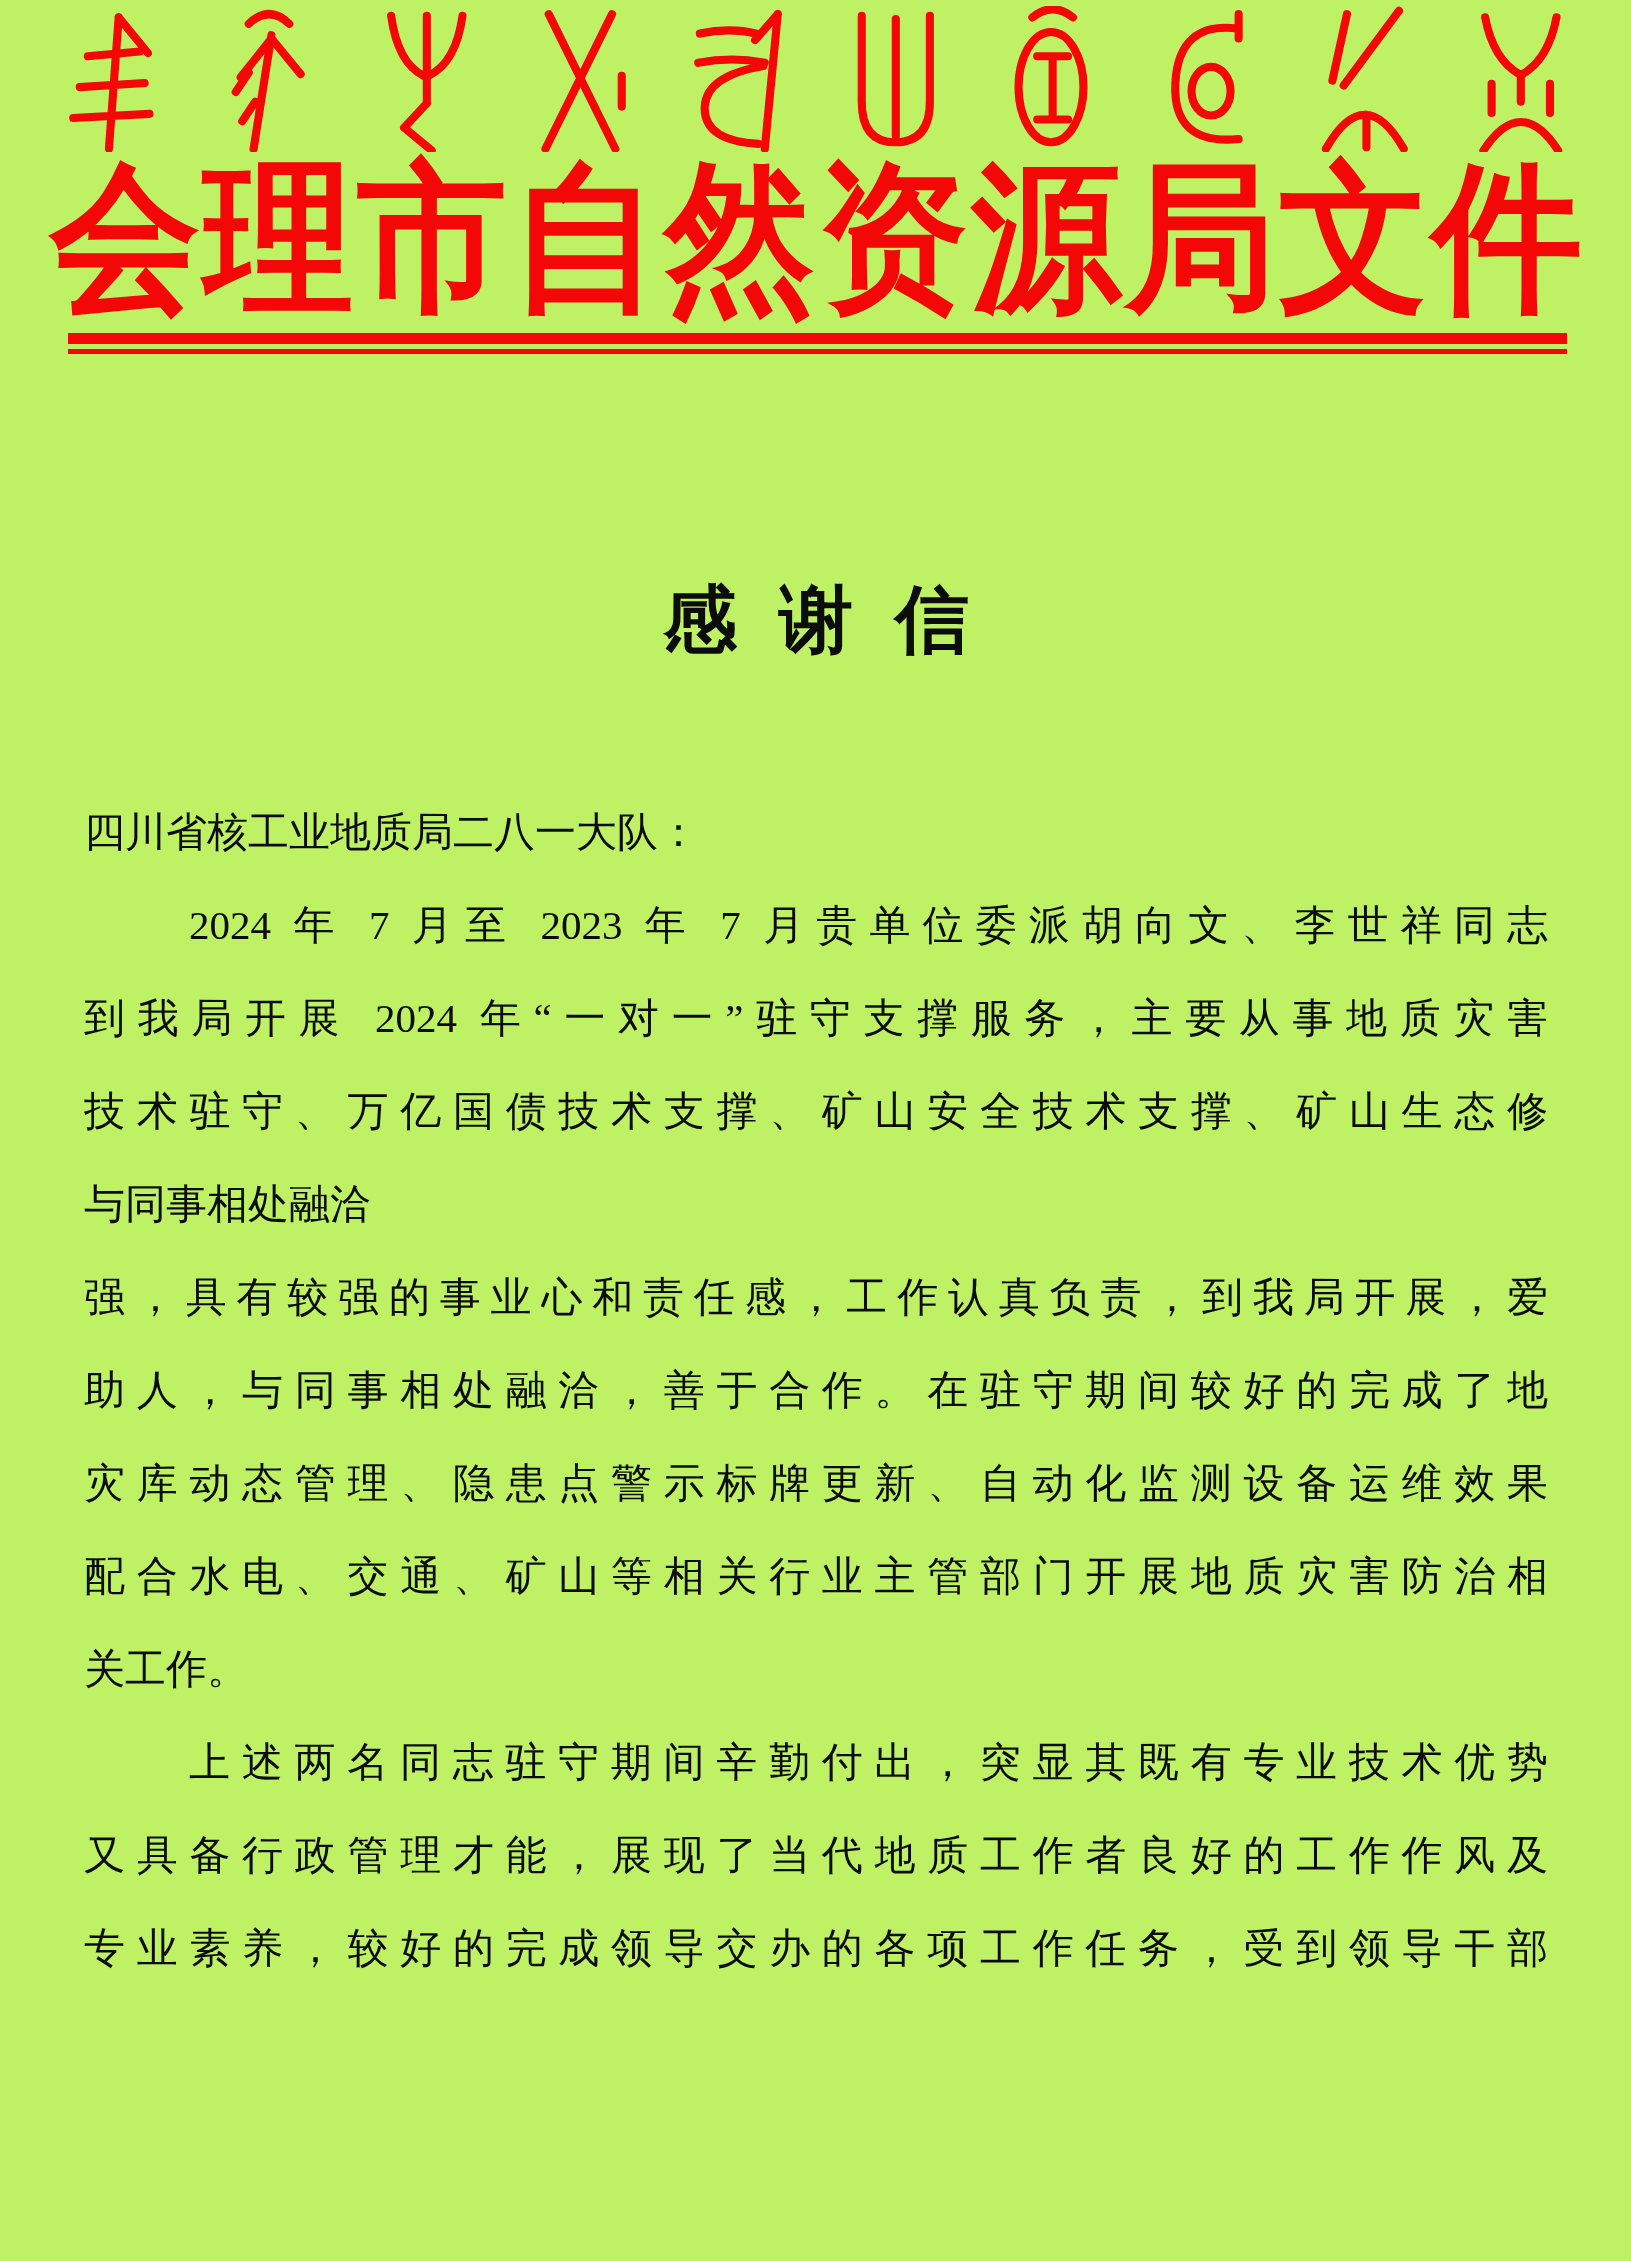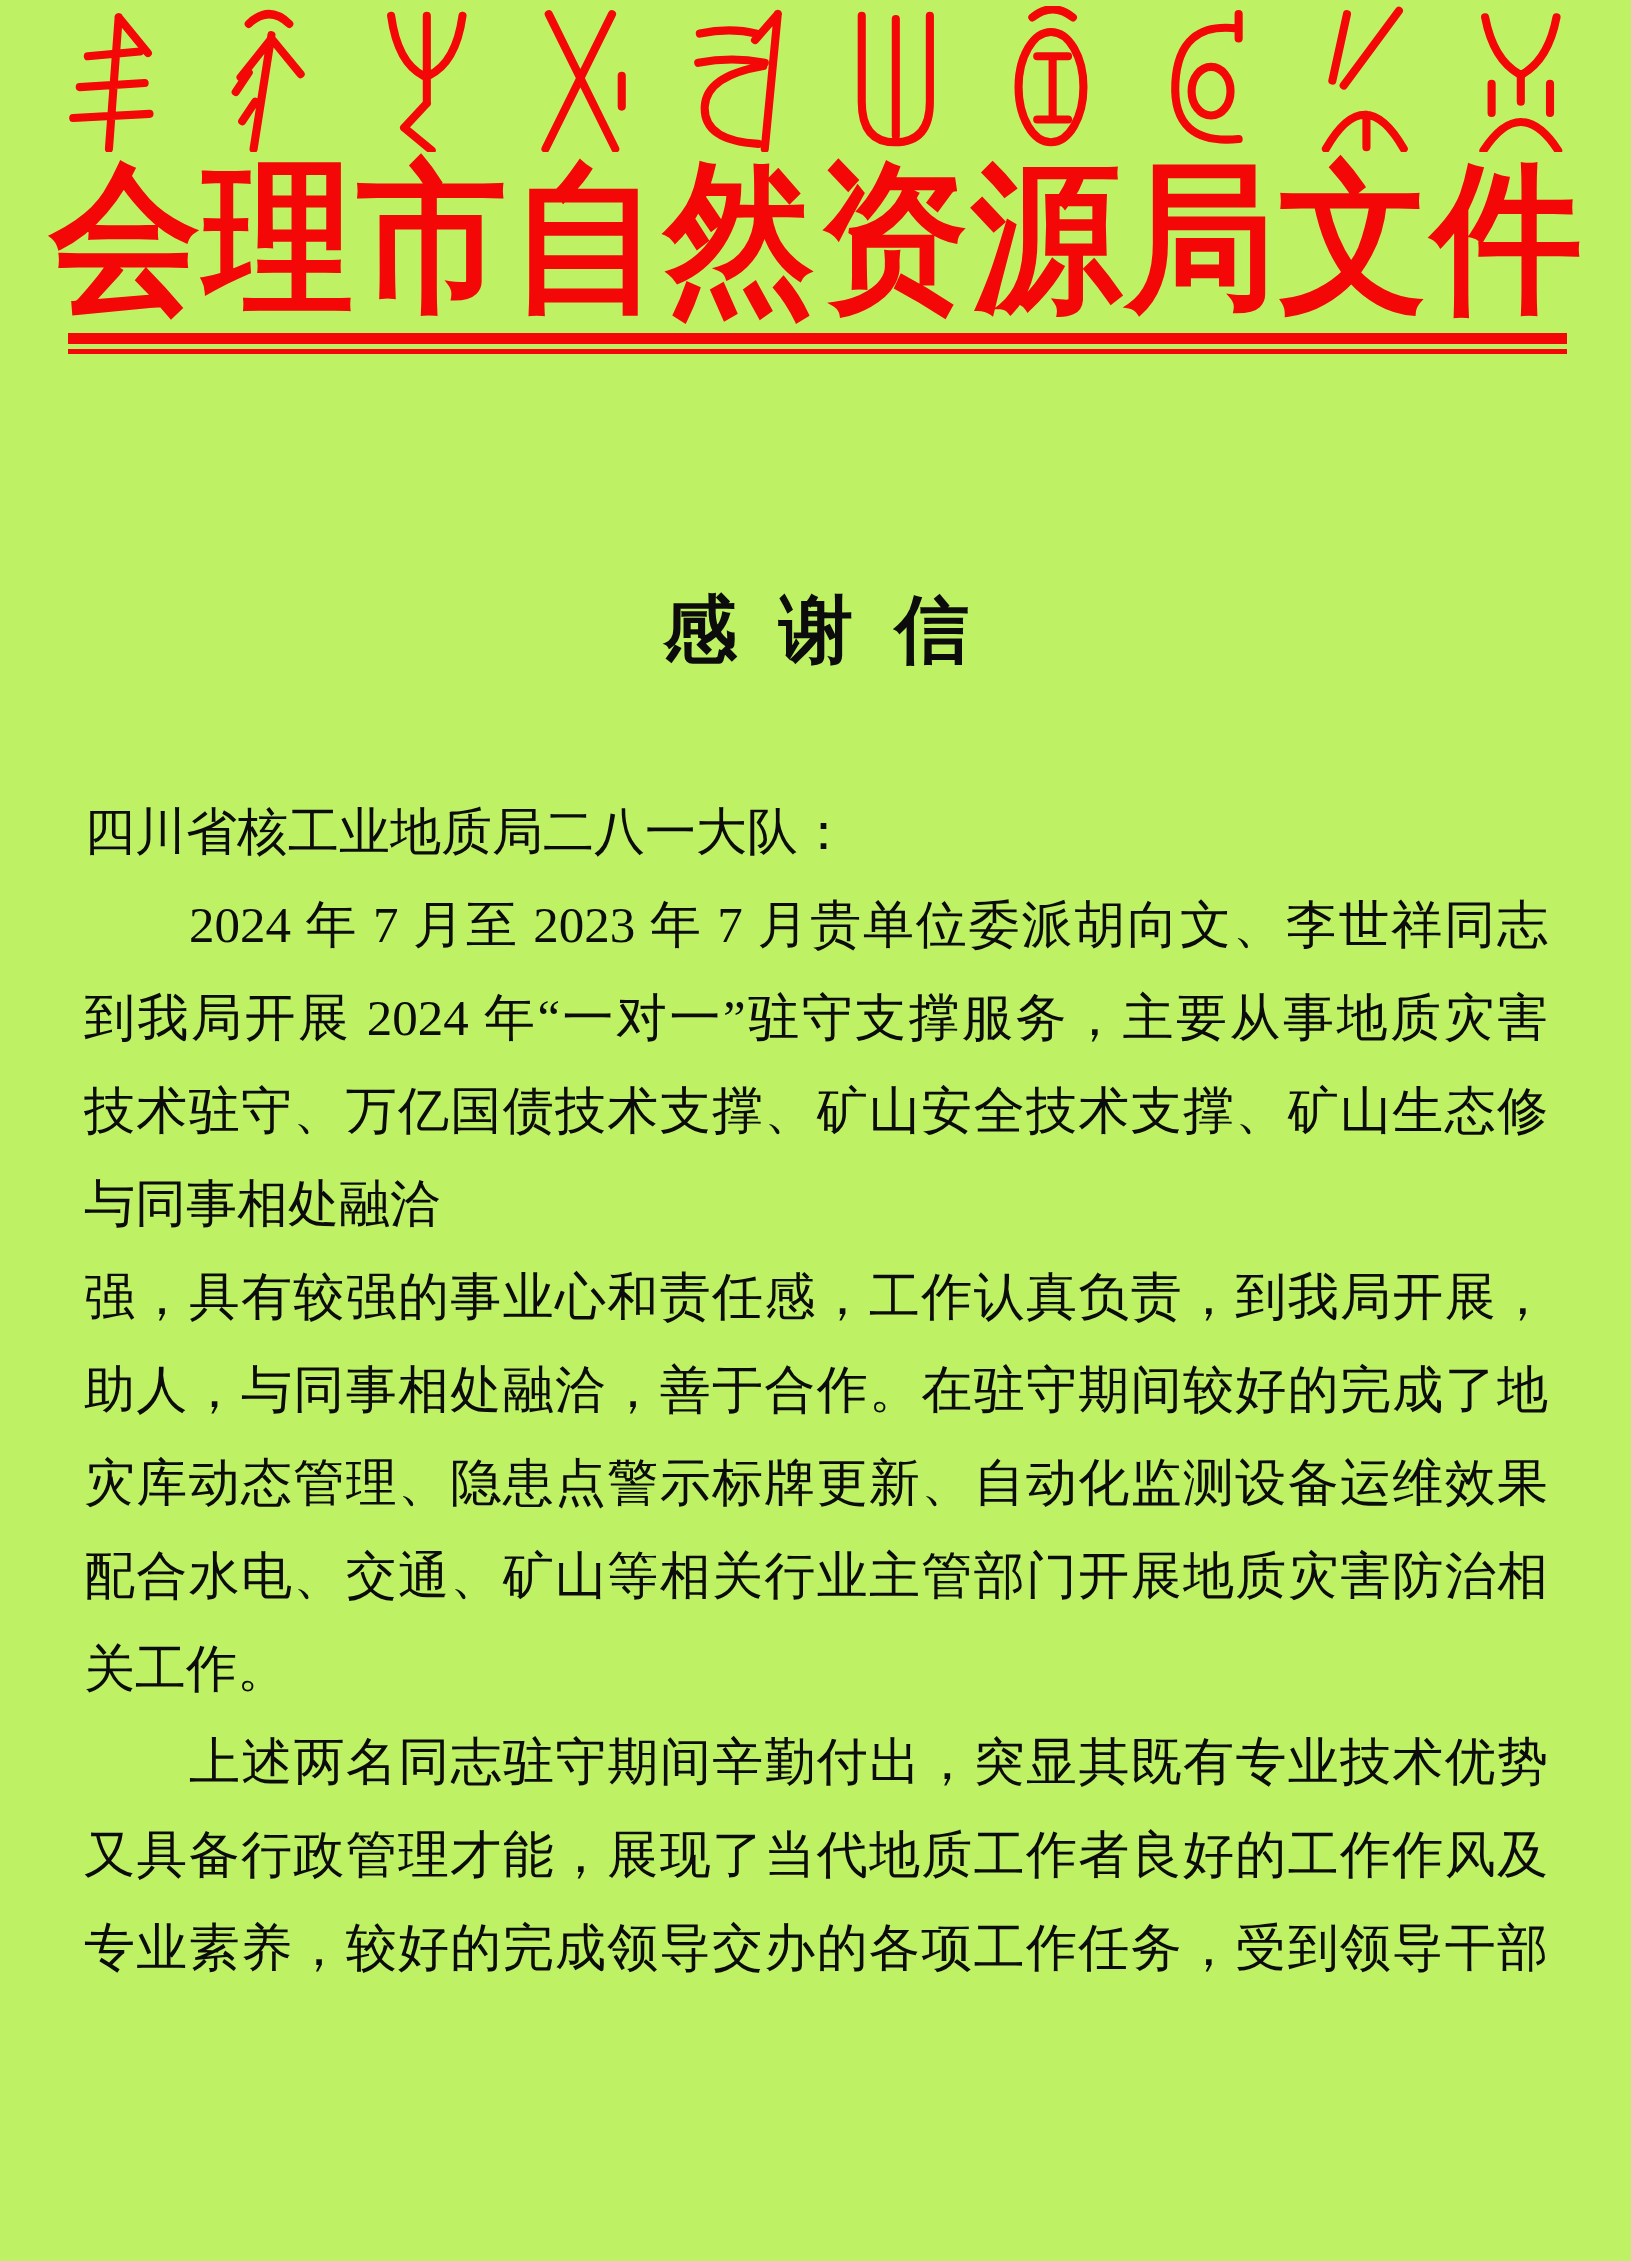--- a/index.html
+++ b/index.html
@@ -55,41 +55,41 @@
     position:absolute;
     top:349px; left:68px;
     width:1499px; height:4.8px;
     background:var(--red);
   }
   
   .letter-title-wrap{
     position:absolute;
     top:581px; left:0;
     width:1632px; height:90px;
-    display:flex; justify-content:center; align-items:flex-start;
+    display:flex; justify-content:center; align-items:flex-end;
   }
   .letter-title{
     font-size:74px;
     font-weight:700;
     color:var(--ink);
     letter-spacing:42px;
     margin-right:-42px;
     white-space:nowrap;
   }
   
   .body-block{
     position:absolute;
     top:786px; left:84px;
     width:1464px;
     color:var(--ink);
   }
   .line{
     height:93px;
     line-height:93px;
-    font-size:51px;
+    font-size:41px;
     overflow:hidden;
     white-space:normal;
   }
   .fill{
     text-align:justify;
     text-align-last:justify;
     text-justify:inter-character;
   }
   .indent{padding-left:105px;}
 </style>

